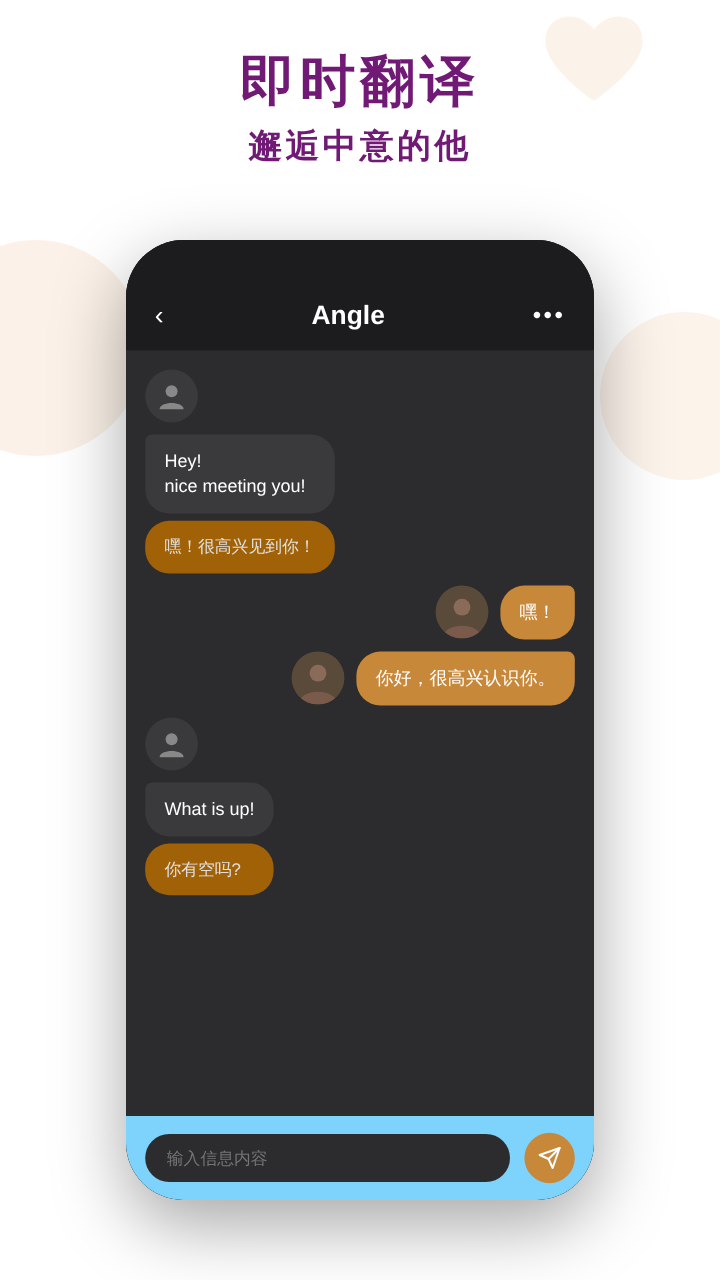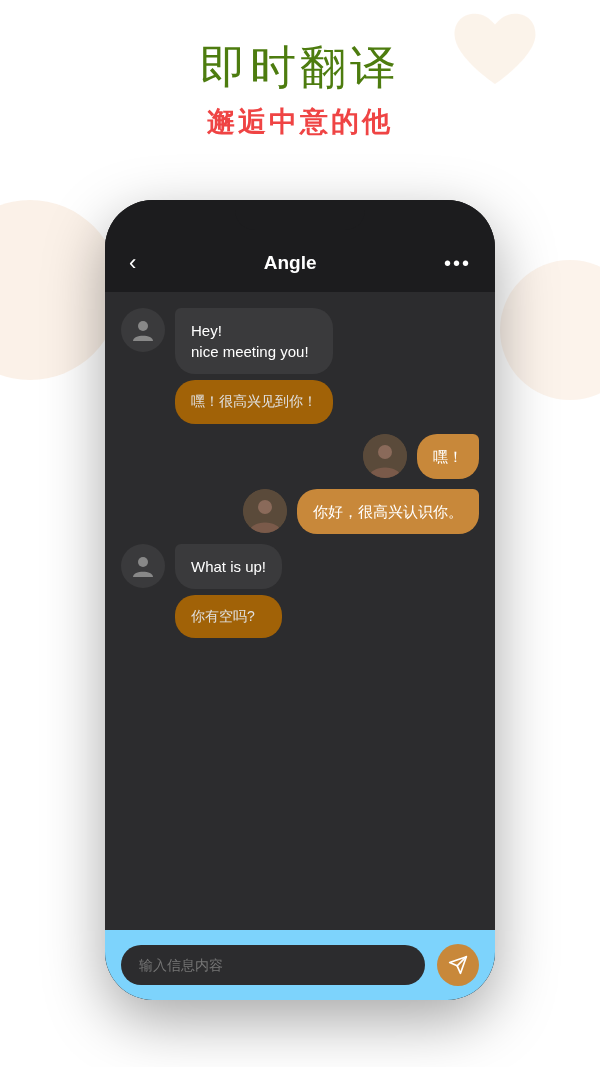--- a/index.html
+++ b/index.html
@@ -49,30 +49,30 @@
     .header-section {
       position: absolute;
       top: 40px;
       left: 0; right: 0;
       text-align: center;
       z-index: 2;
     }
 
     .main-title {
       font-size: 46px;
-      font-weight: 400;
-      color: #4d7c0f;
+      font-weight: 700;
+      color: #701a75;
       letter-spacing: 4px;
       line-height: 1.2;
     }
 
     .sub-title {
       font-size: 28px;
       font-weight: 700;
-      color: #ef4444;
+      color: #701a75;
       letter-spacing: 3px;
       margin-top: 8px;
     }
 
     
     .phone-wrapper {
       position: absolute;
       top: 200px;
       left: 50%;
       transform: translateX(-50%);
@@ -116,21 +116,21 @@
     }
 
     .chat-header-back {
       color: #fff;
       font-size: 22px;
       cursor: pointer;
     }
 
     .chat-header-name {
       color: #fff;
-      font-size: 19px;
+      font-size: 22px;
       font-weight: 600;
     }
 
     .chat-header-more {
       color: #fff;
       font-size: 20px;
       letter-spacing: 2px;
     }
 
     
@@ -145,20 +145,21 @@
     }
 
     
     .msg-row {
       display: flex;
       align-items: flex-start;
       gap: 10px;
     }
 
     .msg-row.left {
+      flex-direction: column;
     }
 
     .msg-row.right {
       flex-direction: row-reverse;
     }
 
     .avatar {
       width: 44px;
       height: 44px;
       border-radius: 50%;

